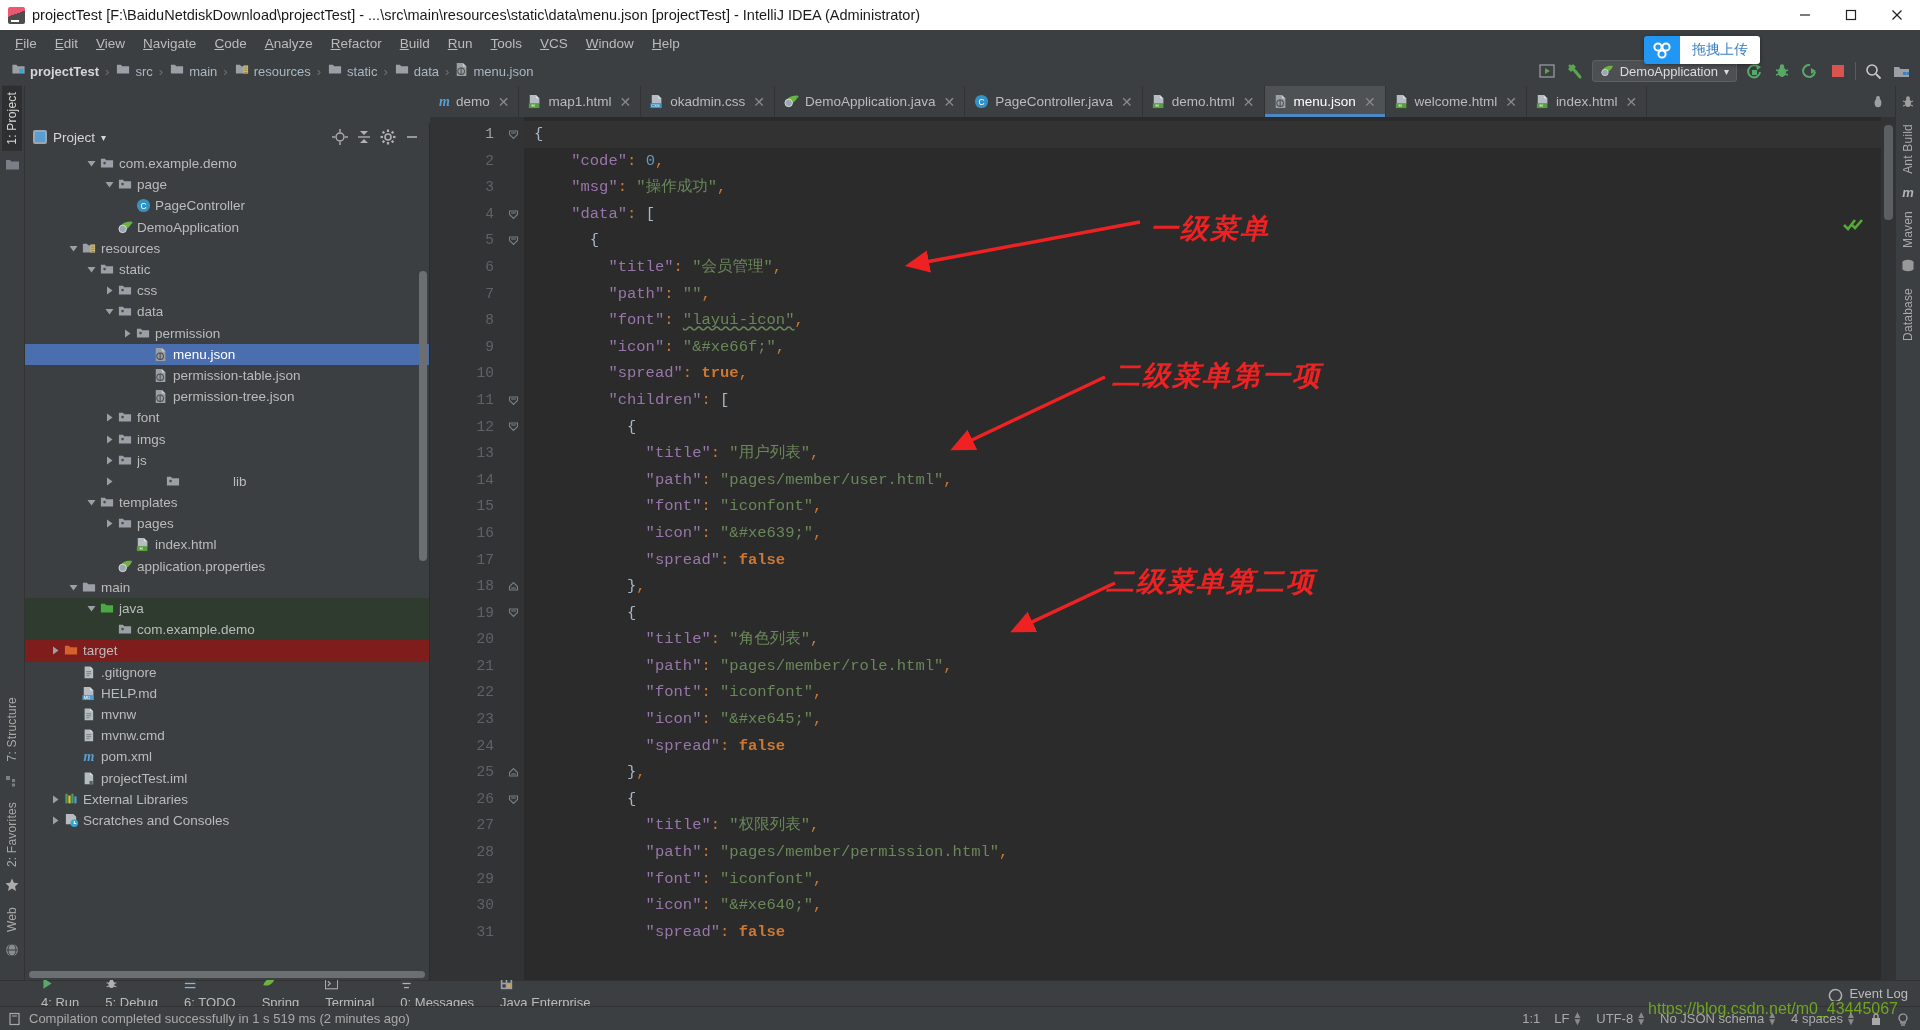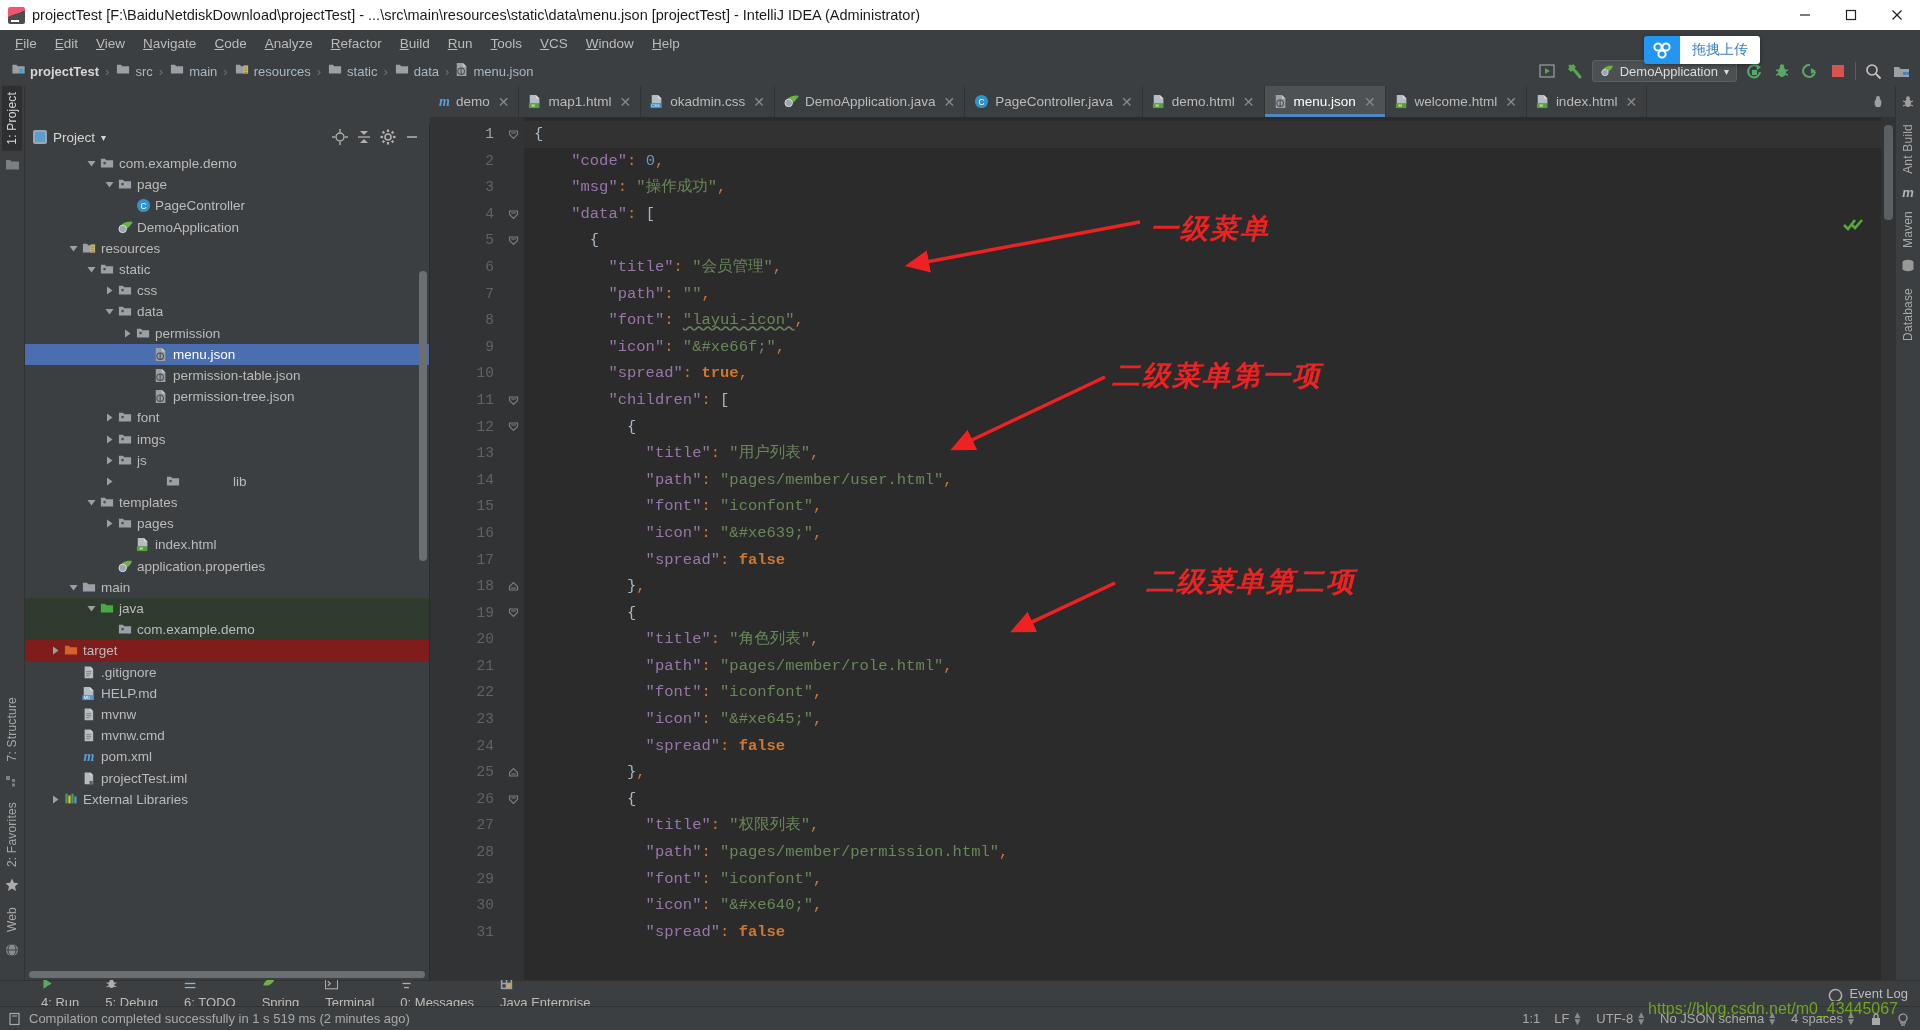--- a/index.html
+++ b/index.html
@@ -835,20 +835,35 @@
             </span>
             <span class="ico">
               <svg width="15" height="14" viewBox="0 0 16 16">
                 <rect x="1" y="2" width="2.6" height="11" fill="#4d9e4d"></rect>
                 <rect x="4.4" y="4" width="2.6" height="9" fill="#d4c34a"></rect>
                 <rect x="7.8" y="2" width="2.6" height="11" fill="#4d9e4d"></rect>
                 <rect x="11.2" y="5" width="2.6" height="8" fill="#4e9cd0"></rect>
               </svg>
             </span>
             <span class="lbl">External Libraries</span>
+          </div>
+          <div class="trow" style="padding-left: 24px;">
+            <span class="arrow">
+              <svg width="9" height="9" viewBox="0 0 9 9">
+                <polygon points="2,0.5 7.5,4.5 2,8.5" fill="#9aa0a6"></polygon>
+              </svg>
+            </span>
+            <span class="ico">
+              <svg width="15" height="15" viewBox="0 0 16 16">
+                <path d="M2 1 h8 l3 3 v8 H2 Z" fill="#b5bcc2"></path>
+                <circle cx="11" cy="11" r="4" fill="#3aa4d6"></circle>
+                <path d="M11 8.6 v2.6 h2" stroke="#fff" stroke-width="1.2" fill="none"></path>
+              </svg>
+            </span>
+            <span class="lbl">Scratches and Consoles</span>
           </div>
         </div>
     </div>
 
     <div class="editor-area">
       <div class="tabs" id="tabs">
         <div class="tab">
             <span style="display:flex;align-items:center">
               <span style="font-style:italic;font-weight:bold;color:#5a9fd4;font-size:14px;font-family:'Liberation Serif',serif;">m</span>
             </span>
@@ -1086,21 +1101,21 @@
                 <polygon points="0,0 7,3.2 0,6.4" fill="#ee2222"></polygon>
               </marker>
             </defs>
             <line x1="710" y1="105" x2="480" y2="148" stroke="#ee2222" stroke-width="3.5" marker-end="url(#ah)"></line>
             <line x1="675" y1="260" x2="525" y2="331" stroke="#ee2222" stroke-width="3.5" marker-end="url(#ah)"></line>
             <line x1="685" y1="466" x2="585" y2="513" stroke="#ee2222" stroke-width="3.5" marker-end="url(#ah)"></line>
           </svg>
         <div id="annos">
             <div class="anno" style="left: 720px; top: 93px; color: rgb(238, 34, 34);">一级菜单</div>
             <div class="anno" style="left: 682px; top: 240px; color: rgb(238, 34, 34);">二级菜单第一项</div>
-            <div class="anno" style="left: 716px; top: 446px; color: rgb(238, 34, 34);">二级菜单第二项</div>
+            <div class="anno" style="left: 676px; top: 446px; color: rgb(238, 34, 34);">二级菜单第二项</div>
           </div>
       </div>
     </div>
 
     <div class="rightstrip">
       <div class="strip-ico">
         <svg width="14" height="14">
             <ellipse cx="7" cy="8" rx="3" ry="4" fill="#b8b8b8"></ellipse>
             <circle cx="7" cy="3.2" r="1.9" fill="#b8b8b8"></circle>
             <path d="M2 6 L4.5 7 M2 11 L4.5 10 M12 6 L9.5 7 M12 11 L9.5 10" stroke="#b8b8b8" stroke-width="1.1"></path>

